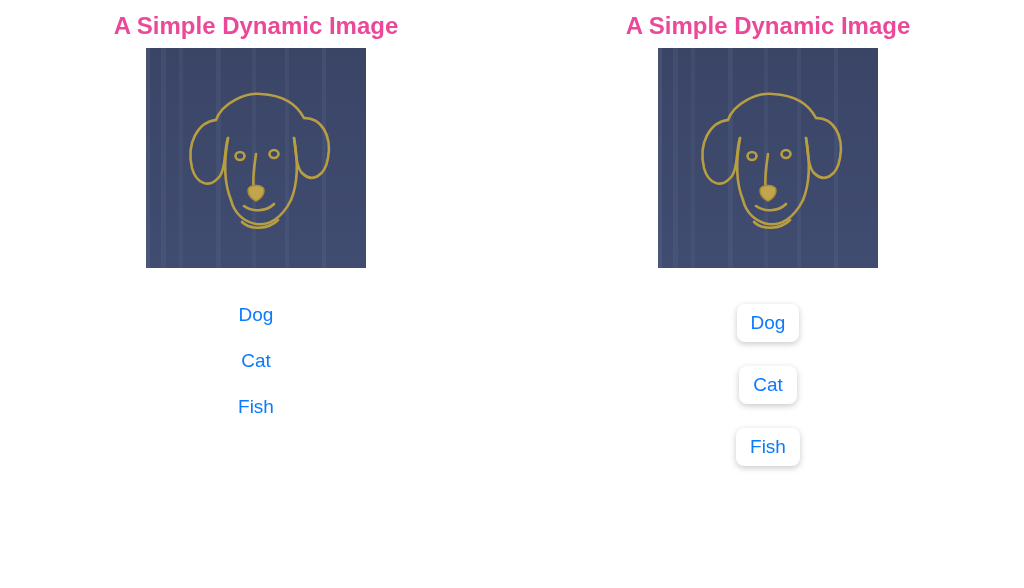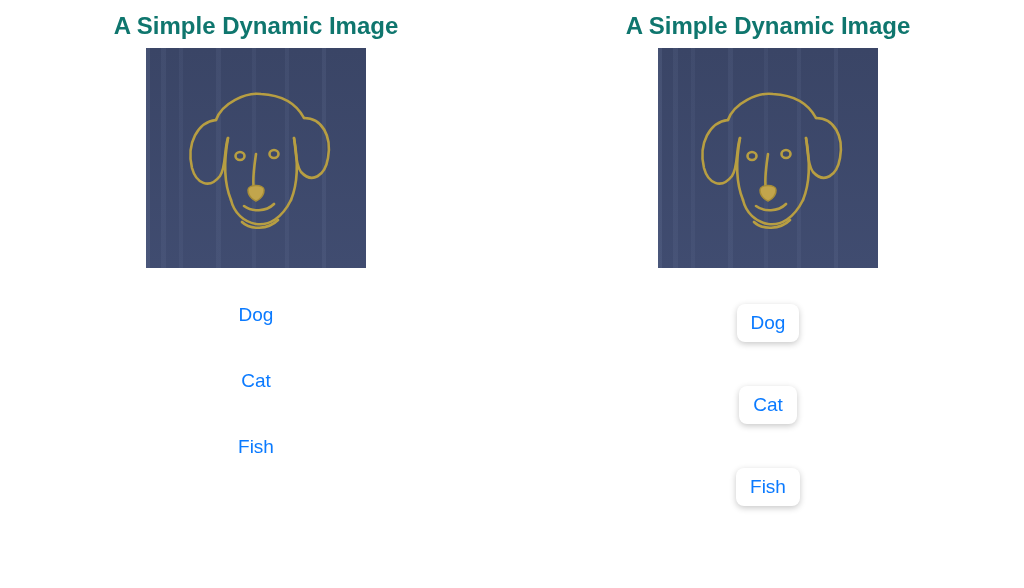--- a/index.html
+++ b/index.html
@@ -18,41 +18,41 @@
     }
     .panel {
       display: flex;
       flex-direction: column;
       align-items: center;
       width: 420px;
     }
     .title {
       font-size: 24px;
       font-weight: 700;
-      color: #0f766e;
+      color: #ec4899;
       margin-bottom: 8px;
     }
     .image-box {
       width: 220px;
       height: 220px;
       background: #3c4768;
       position: relative;
       margin-bottom: 36px;
     }
     .image-box svg {
       position: absolute;
       top: 0;
       left: 0;
       width: 100%;
       height: 100%;
     }
     .buttons {
       display: flex;
       flex-direction: column;
-      gap: 44px;
+      gap: 24px;
       align-items: center;
     }
     .link-btn {
       font-size: 19px;
       color: #0a7aff;
       cursor: pointer;
       background: none;
       border: none;
       padding: 0;
       font-weight: 400;

